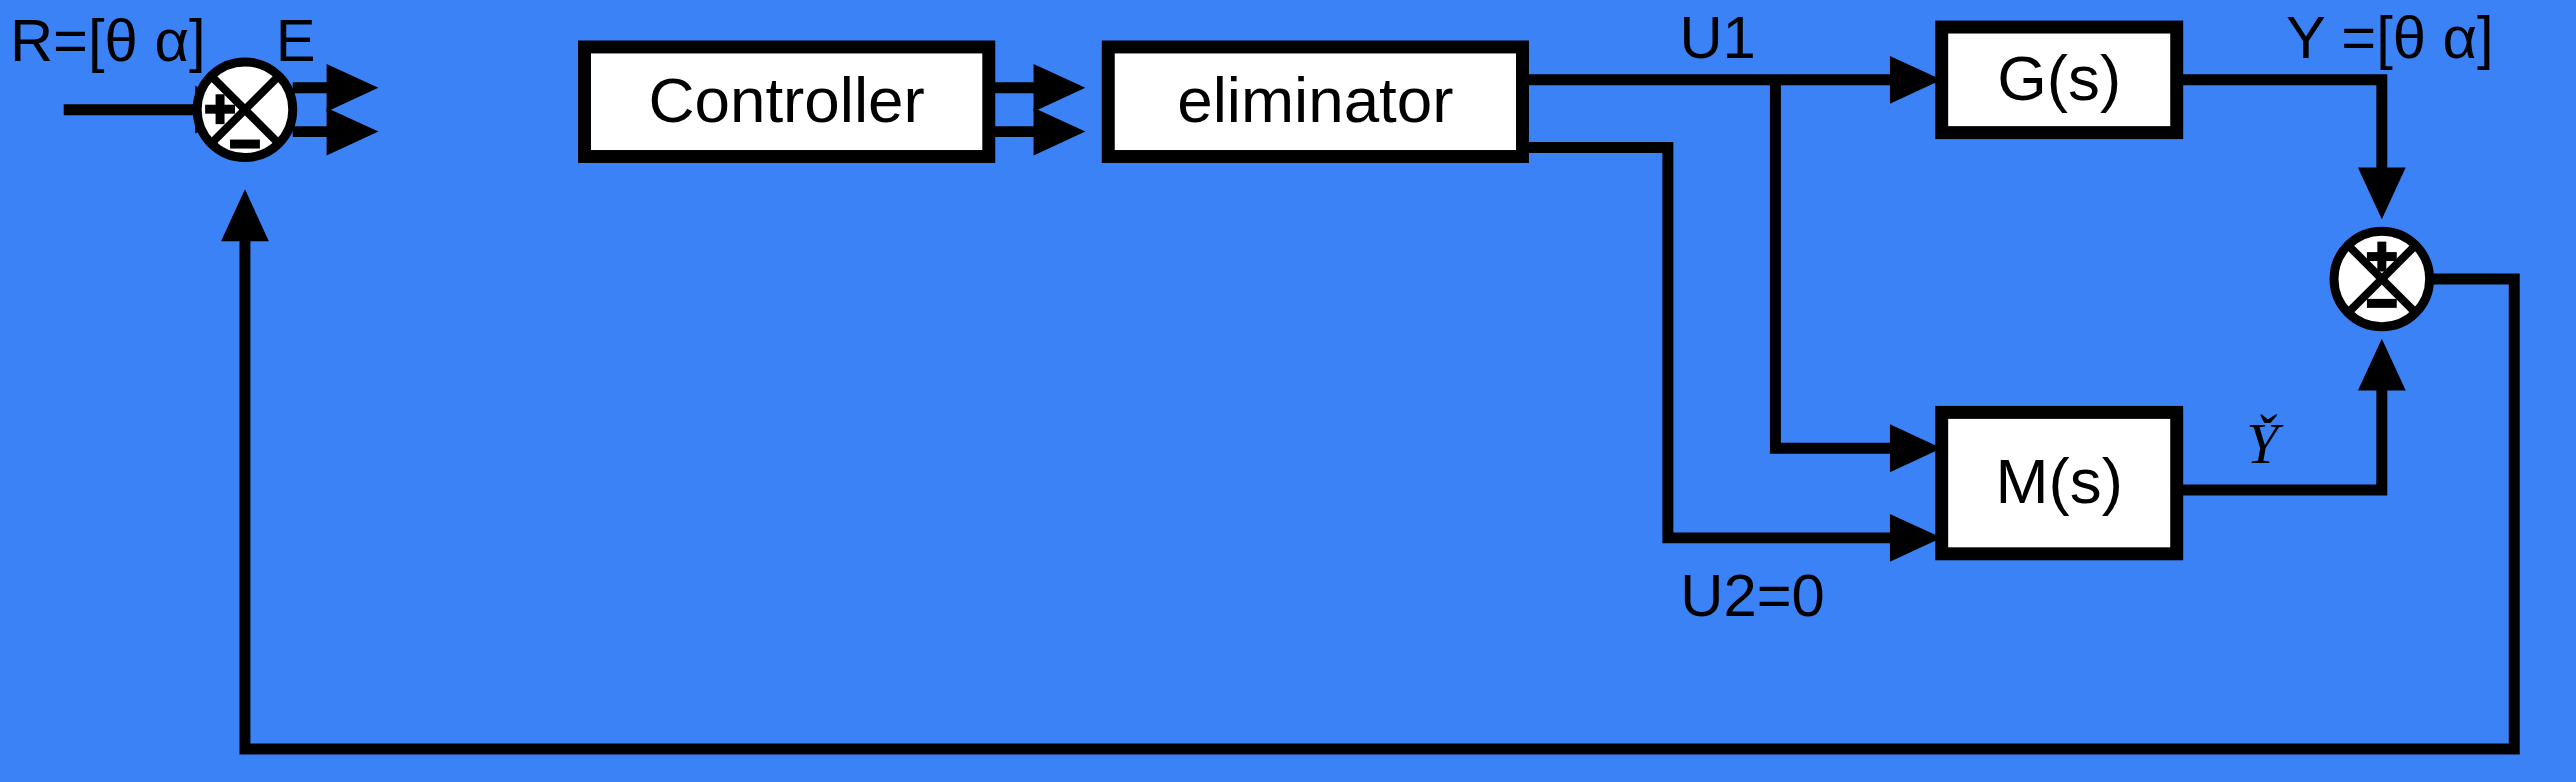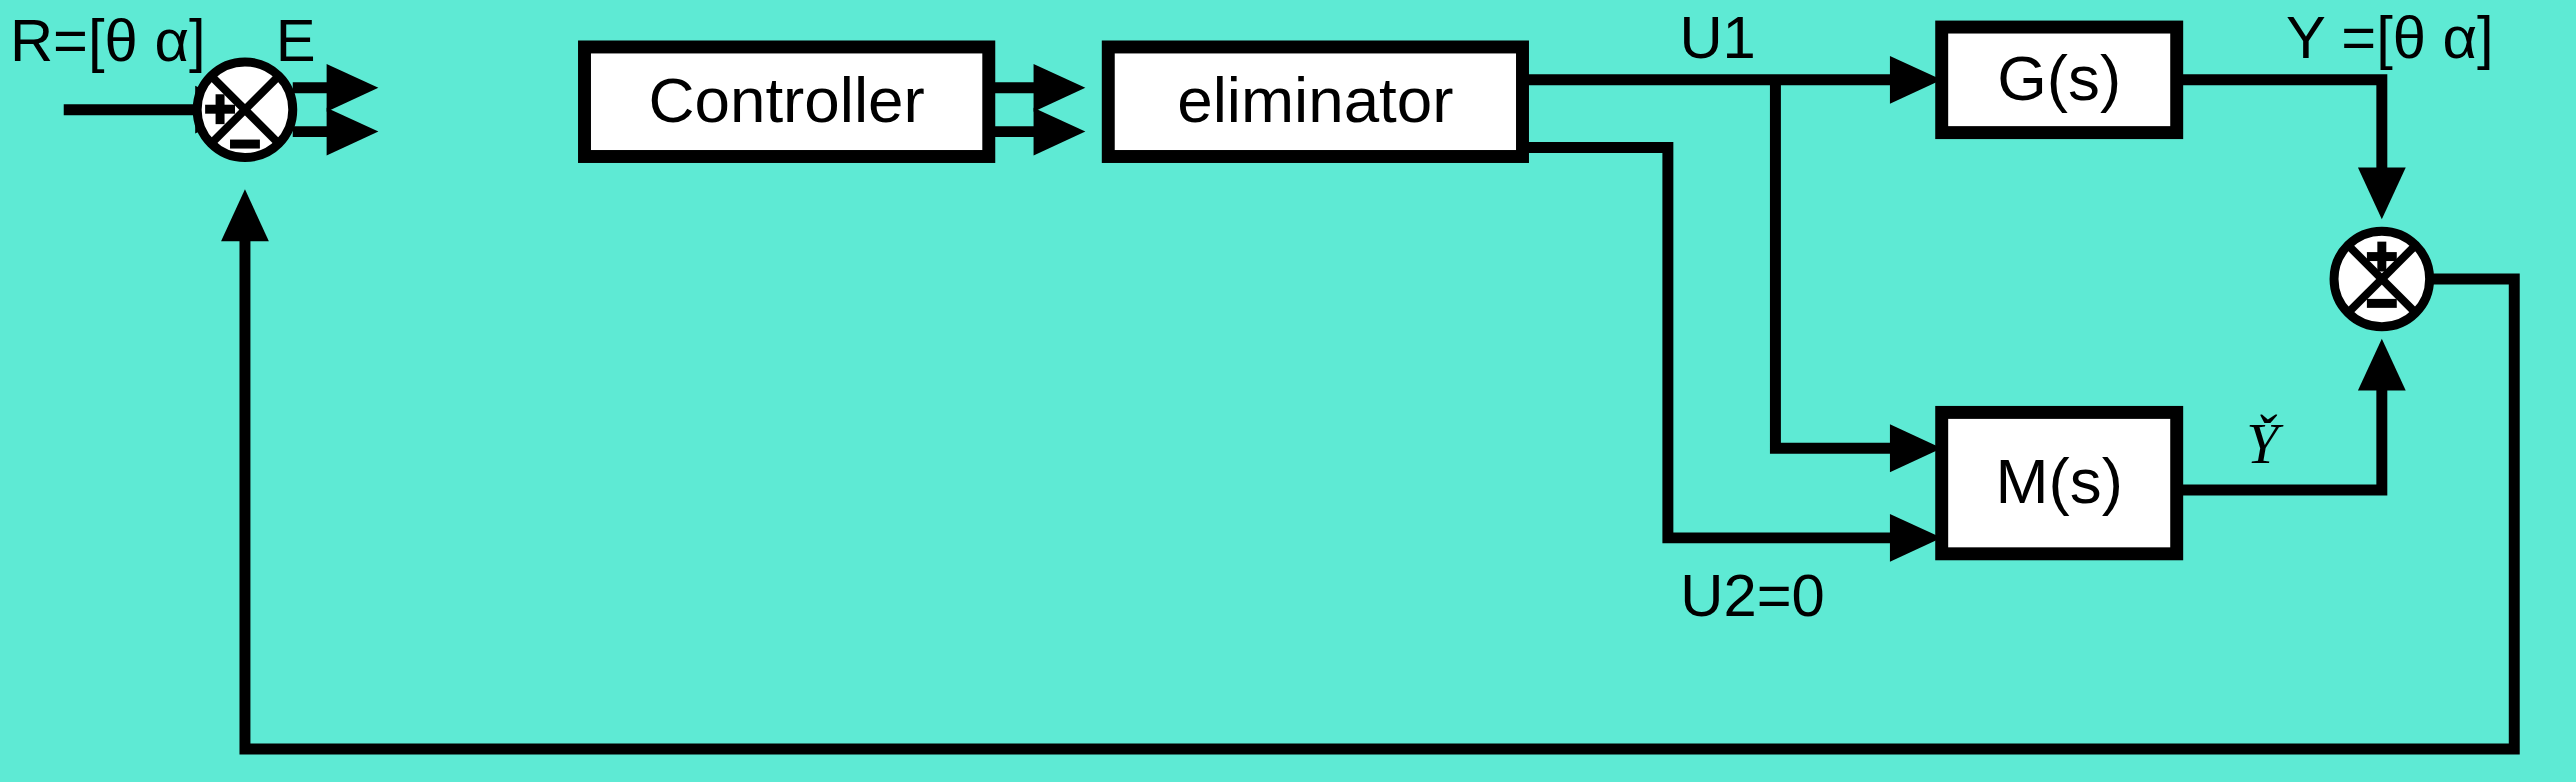--- a/index.html
+++ b/index.html
@@ -4,21 +4,21 @@
 <style>
   html, body {
     margin: 0;
     padding: 0;
     background: #ffffff;
   }
   #diagram-root {
     position: relative;
     width: 2576px;
     height: 783px;
-    background: #5eead4;
+    background: #3b82f6;
     font-family: "Liberation Sans", sans-serif;
   }
   svg.diagram-canvas {
     display: block;
     width: 2576px;
     height: 783px;
   }
   .wire {
     stroke: #000000;
     stroke-width: 11;

